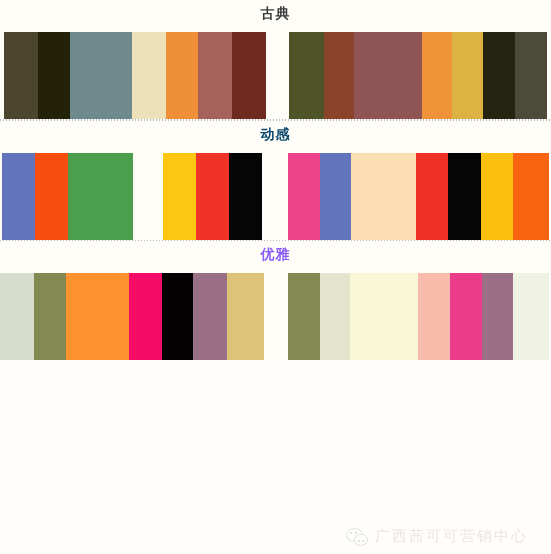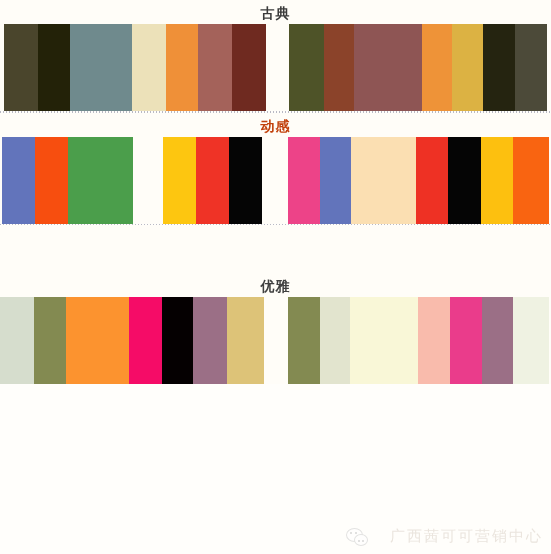--- a/index.html
+++ b/index.html
@@ -22,21 +22,21 @@
     display: flex;
     flex-direction: column;
   }
   .palette-row {
     position: relative;
     box-sizing: border-box;
     flex: 0 0 auto;
     background: #fffdf8;
   }
   .row-title {
-    height: 24px;
+    height: 32px;
     line-height: 26px;
     text-align: center;
     font-size: 14px;
     font-weight: 700;
     letter-spacing: 1px;
     color: #3a3a3a;
     font-family: "DejaVu Sans", "Liberation Sans", sans-serif;
   }
   .swatch-area {
     position: relative;
@@ -63,21 +63,21 @@
       rgba(255,255,255,0) 1px, rgba(255,255,255,0) 3px
     );
     flex: 0 0 auto;
   }
   .watermark {
     position: absolute;
     left: 346px;
     bottom: 8px;
     display: flex;
     align-items: center;
-    gap: 22px;
+    gap: 7px;
     pointer-events: none;
     opacity: 0.58;
   }
   .wechat-icon {
     width: 22px;
     height: 18px;
     position: relative;
     flex: 0 0 auto;
   }
   .wechat-icon .bubble-a {
@@ -137,21 +137,21 @@
           <div class="stripe" title="#252410" style="background: rgb(37, 36, 16); width: 32px;"></div>
           <div class="stripe" title="#4c4a39" style="background: rgb(76, 74, 57); width: 32px;"></div>
         </div>
     </div>
   </div>
   <div class="divider"></div>
 
   <div class="divider"></div>
 
   <div class="palette-row">
-    <div class="row-title" style="color: #c2410c;">动感</div>
+    <div class="row-title" style="color: #0c4a6e;">动感</div>
     <div class="swatch-area">
       <div class="group" style="left: 2px; width: 131px;">
           <div class="stripe" title="#6274bb" style="background: rgb(98, 116, 187); width: 33px;"></div>
           <div class="stripe" title="#f74e0f" style="background: rgb(247, 78, 15); width: 33px;"></div>
           <div class="stripe" title="#4b9e4b" style="background: rgb(75, 158, 75); width: 65px;"></div>
         </div>
       <div class="group" style="left: 163px; width: 99px;">
           <div class="stripe" title="#fdc610" style="background: rgb(253, 198, 16); width: 33px;"></div>
           <div class="stripe" title="#ef3326" style="background: rgb(239, 51, 38); width: 33px;"></div>
           <div class="stripe" title="#050505" style="background: rgb(5, 5, 5); width: 33px;"></div>
@@ -163,21 +163,21 @@
           <div class="stripe" title="#ee3124" style="background: rgb(238, 49, 36); width: 32px;"></div>
           <div class="stripe" title="#050505" style="background: rgb(5, 5, 5); width: 33px;"></div>
           <div class="stripe" title="#fdc00f" style="background: rgb(253, 192, 15); width: 32px;"></div>
           <div class="stripe" title="#f96411" style="background: rgb(249, 100, 17); width: 36px;"></div>
         </div>
     </div>
   </div>
   <div class="divider"></div>
 
   <div class="palette-row">
-    <div class="row-title" style="color: #404040; margin-top: 48px;">优雅</div>
+    <div class="row-title" style="color: #8b5cf6;">优雅</div>
     <div class="swatch-area">
       <div class="group" style="left: 0px; width: 264px;">
           <div class="stripe" title="#d6ddcd" style="background: rgb(214, 221, 205); width: 34px;"></div>
           <div class="stripe" title="#838a51" style="background: rgb(131, 138, 81); width: 32px;"></div>
           <div class="stripe" title="#fc932f" style="background: rgb(252, 147, 47); width: 63px;"></div>
           <div class="stripe" title="#f50c67" style="background: rgb(245, 12, 103); width: 33px;"></div>
           <div class="stripe" title="#050001" style="background: rgb(5, 0, 1); width: 31px;"></div>
           <div class="stripe" title="#9b6f86" style="background: rgb(155, 111, 134); width: 34px;"></div>
           <div class="stripe" title="#ddc378" style="background: rgb(221, 195, 120); width: 37px;"></div>
         </div>

